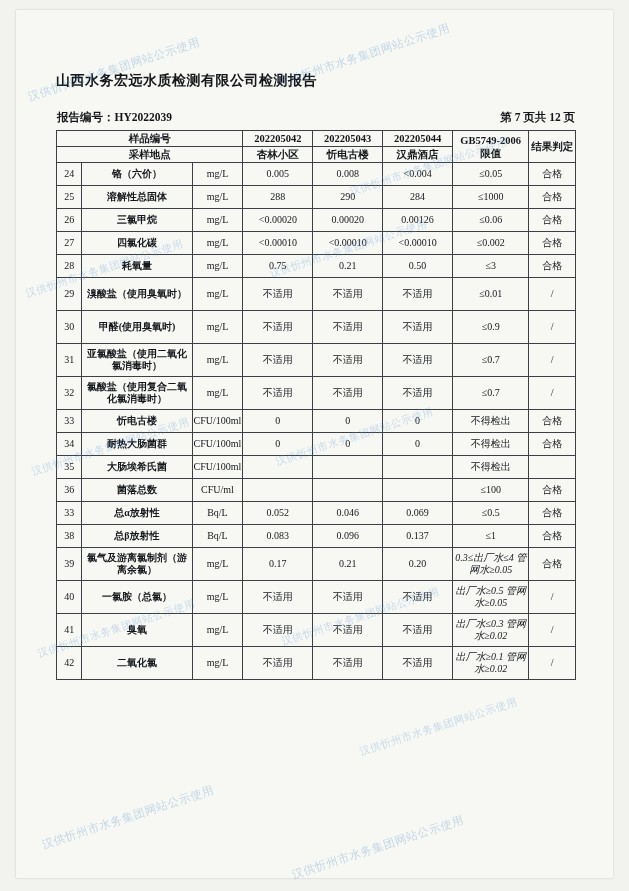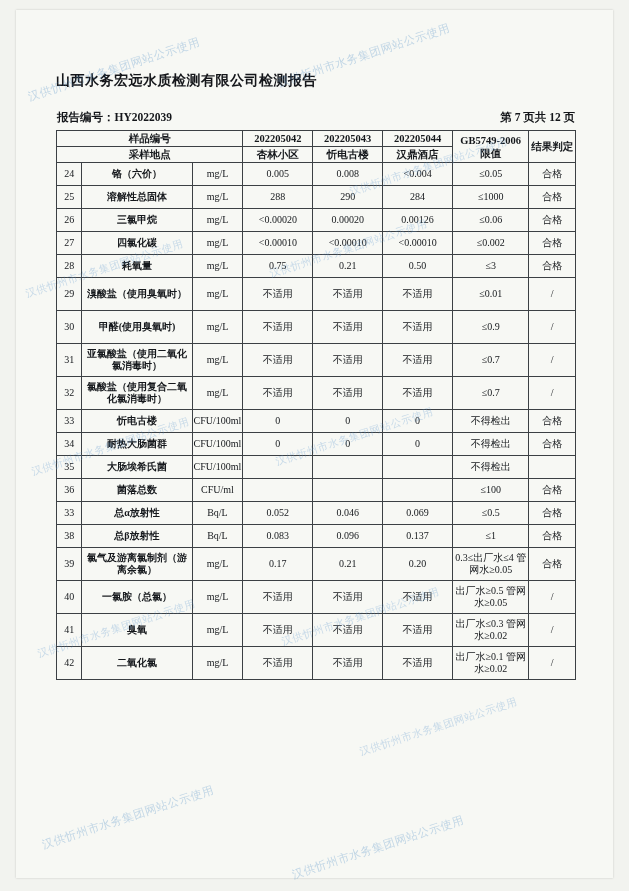--- a/index.html
+++ b/index.html
@@ -83,21 +83,21 @@
     text-align: center;
     padding-left: 2px;
     padding-right: 2px;
     font-size: 10px;
     font-weight: bold;
   }
   td.tall { height: 30px; }
   td.h-norm { height: 20px; }
   .hdr-item { font-weight: bold; }
   .unit-cell { font-family: "Liberation Serif", serif; font-size: 9.5px; }
-  .limit-multi { font-size: 8.6px; line-height: 1.2; }
+  .limit-multi { font-size: 8.6px; line-height: 1.2; font-style: italic; }
 
   
   .wm {
     position: absolute;
     font-family: "Liberation Sans", sans-serif;
     font-size: 10.5px;
     color: rgba(90,150,205,0.30);
     white-space: nowrap;
     transform: rotate(-18deg);
     pointer-events: none;

